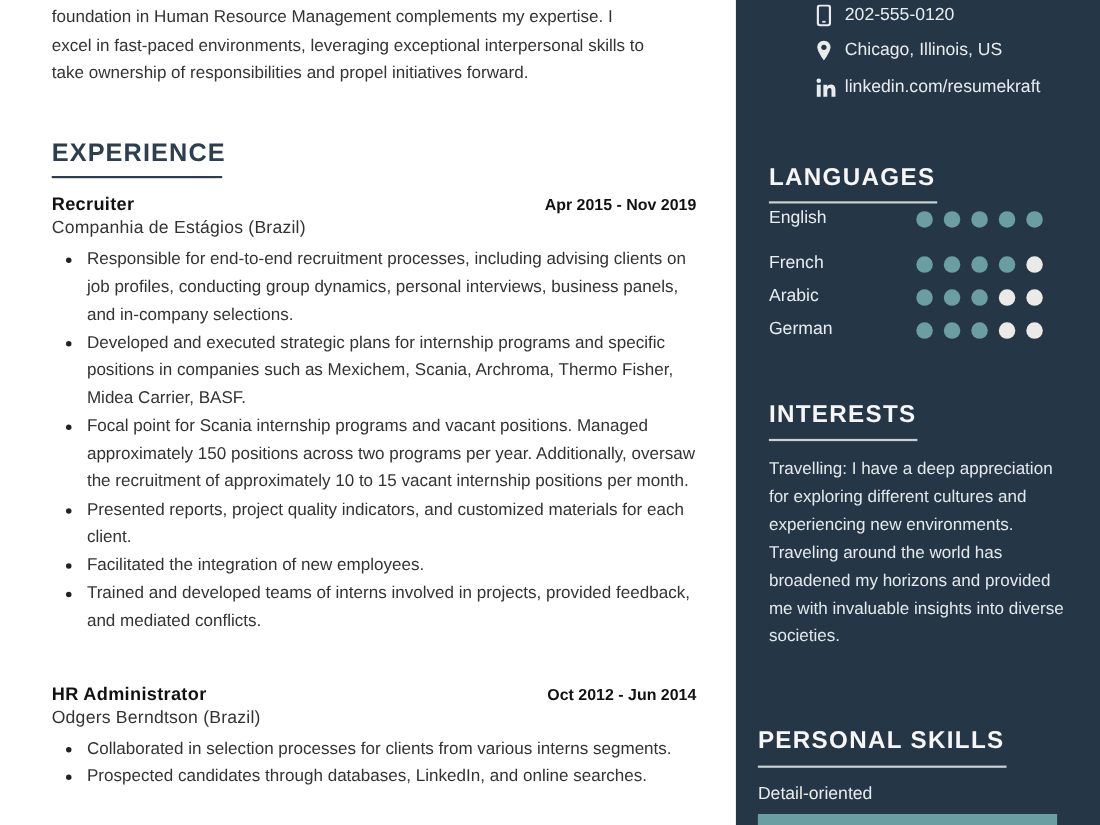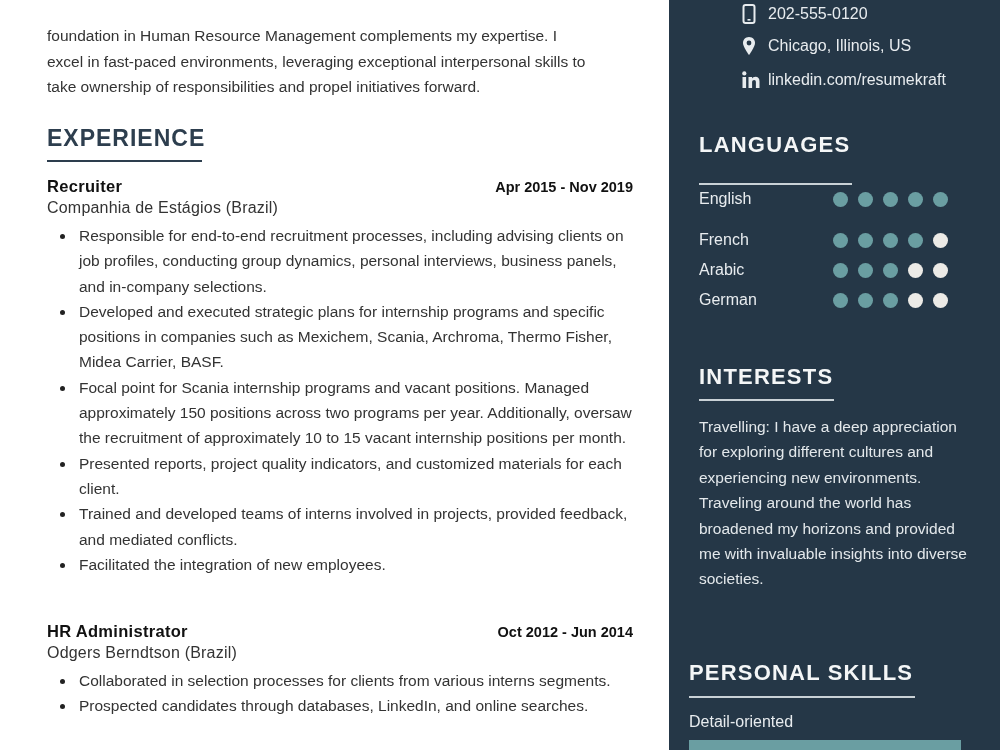--- a/index.html
+++ b/index.html
@@ -5,21 +5,21 @@
   html, body { margin:0; padding:0; }
   body {
     width:1000px; height:750px; overflow:hidden; position:relative;
     background:#ffffff;
     font-family:"Liberation Sans", sans-serif;
     color:#2b2b2b;
   }
   .main { position:absolute; left:47px; top:0; width:586px; }
   .summary {
     position:absolute; left:0; top:3px; width:600px;
-    font-size:15.5px; line-height:25.5px; color:#333;margin-top:20px;
+    font-size:15.5px; line-height:25.5px; color:#333;
   }
   .section-title {
     position:absolute; left:0; top:125px;
     font-size:23px; letter-spacing:1px; color:#2d3e4e; font-weight:bold;
   }
   .section-rule {
     position:absolute; left:0; top:160px; width:155px; height:2px; background:#2d3e4e;
   }
   .job { position:absolute; left:0; width:586px; }
   .job-title { position:absolute; left:0; top:0; font-size:16.5px; font-weight:bold; color:#111; letter-spacing:0.3px;}
@@ -73,22 +73,22 @@
 
   <div class="job" style="top:177px;">
     <div class="job-title">Recruiter</div>
     <div class="job-dates">Apr 2015 - Nov 2019</div>
     <div class="job-company">Companhia de Estágios (Brazil)</div>
     <ul class="bullets">
       <li>Responsible for end-to-end recruitment processes, including advising clients on job profiles, conducting group dynamics, personal interviews, business panels, and in-company selections.</li>
       <li>Developed and executed strategic plans for internship programs and specific positions in companies such as Mexichem, Scania, Archroma, Thermo Fisher, Midea Carrier, BASF.</li>
       <li>Focal point for Scania internship programs and vacant positions. Managed approximately 150 positions across two programs per year. Additionally, oversaw the recruitment of approximately 10 to 15 vacant internship positions per month.</li>
       <li>Presented reports, project quality indicators, and customized materials for each client.</li>
+      <li>Facilitated the integration of new employees.</li>
       <li>Trained and developed teams of interns involved in projects, provided feedback, and mediated conflicts.</li>
-      <li>Facilitated the integration of new employees.</li>
     </ul>
   </div>
 
   <div class="job" style="top:622px;">
     <div class="job-title">HR Administrator</div>
     <div class="job-dates">Oct 2012 - Jun 2014</div>
     <div class="job-company">Odgers Berndtson (Brazil)</div>
     <ul class="bullets">
       <li>Collaborated in selection processes for clients from various interns segments.</li>
       <li>Prospected candidates through databases, LinkedIn, and online searches.</li>
@@ -119,21 +119,21 @@
     <span class="ic">
       <svg width="18" height="18" viewBox="0 0 18 18">
           <rect x="0.5" y="6" width="3.6" height="11" fill="#e8ecef"></rect>
           <circle cx="2.3" cy="2.4" r="2.1" fill="#e8ecef"></circle>
           <path d="M6.5 6 H10 V7.6 C10.6 6.6 11.8 5.8 13.5 5.8 C16 5.8 17.5 7.3 17.5 10.5 V17 H13.9 V11.2 C13.9 9.7 13.3 9 12.2 9 C11 9 10.1 9.8 10.1 11.3 V17 H6.5 Z" fill="#e8ecef"></path>
         </svg>
     </span>
     <span>linkedin.com/resumekraft</span>
   </div>
 
-  <div class="side-heading" style="top:132px;">LANGUAGES</div>
+  <div class="side-heading" style="top:148px;">LANGUAGES</div>
   <div class="side-rule" style="top:183px; width:153px;"></div>
 
   <div class="lang-row" style="top:188px;">
     <span class="lang-name">English</span>
     <div class="dots">
         <span class="dot on"></span>
         <span class="dot on"></span>
         <span class="dot on"></span>
         <span class="dot on"></span>
         <span class="dot on"></span>

